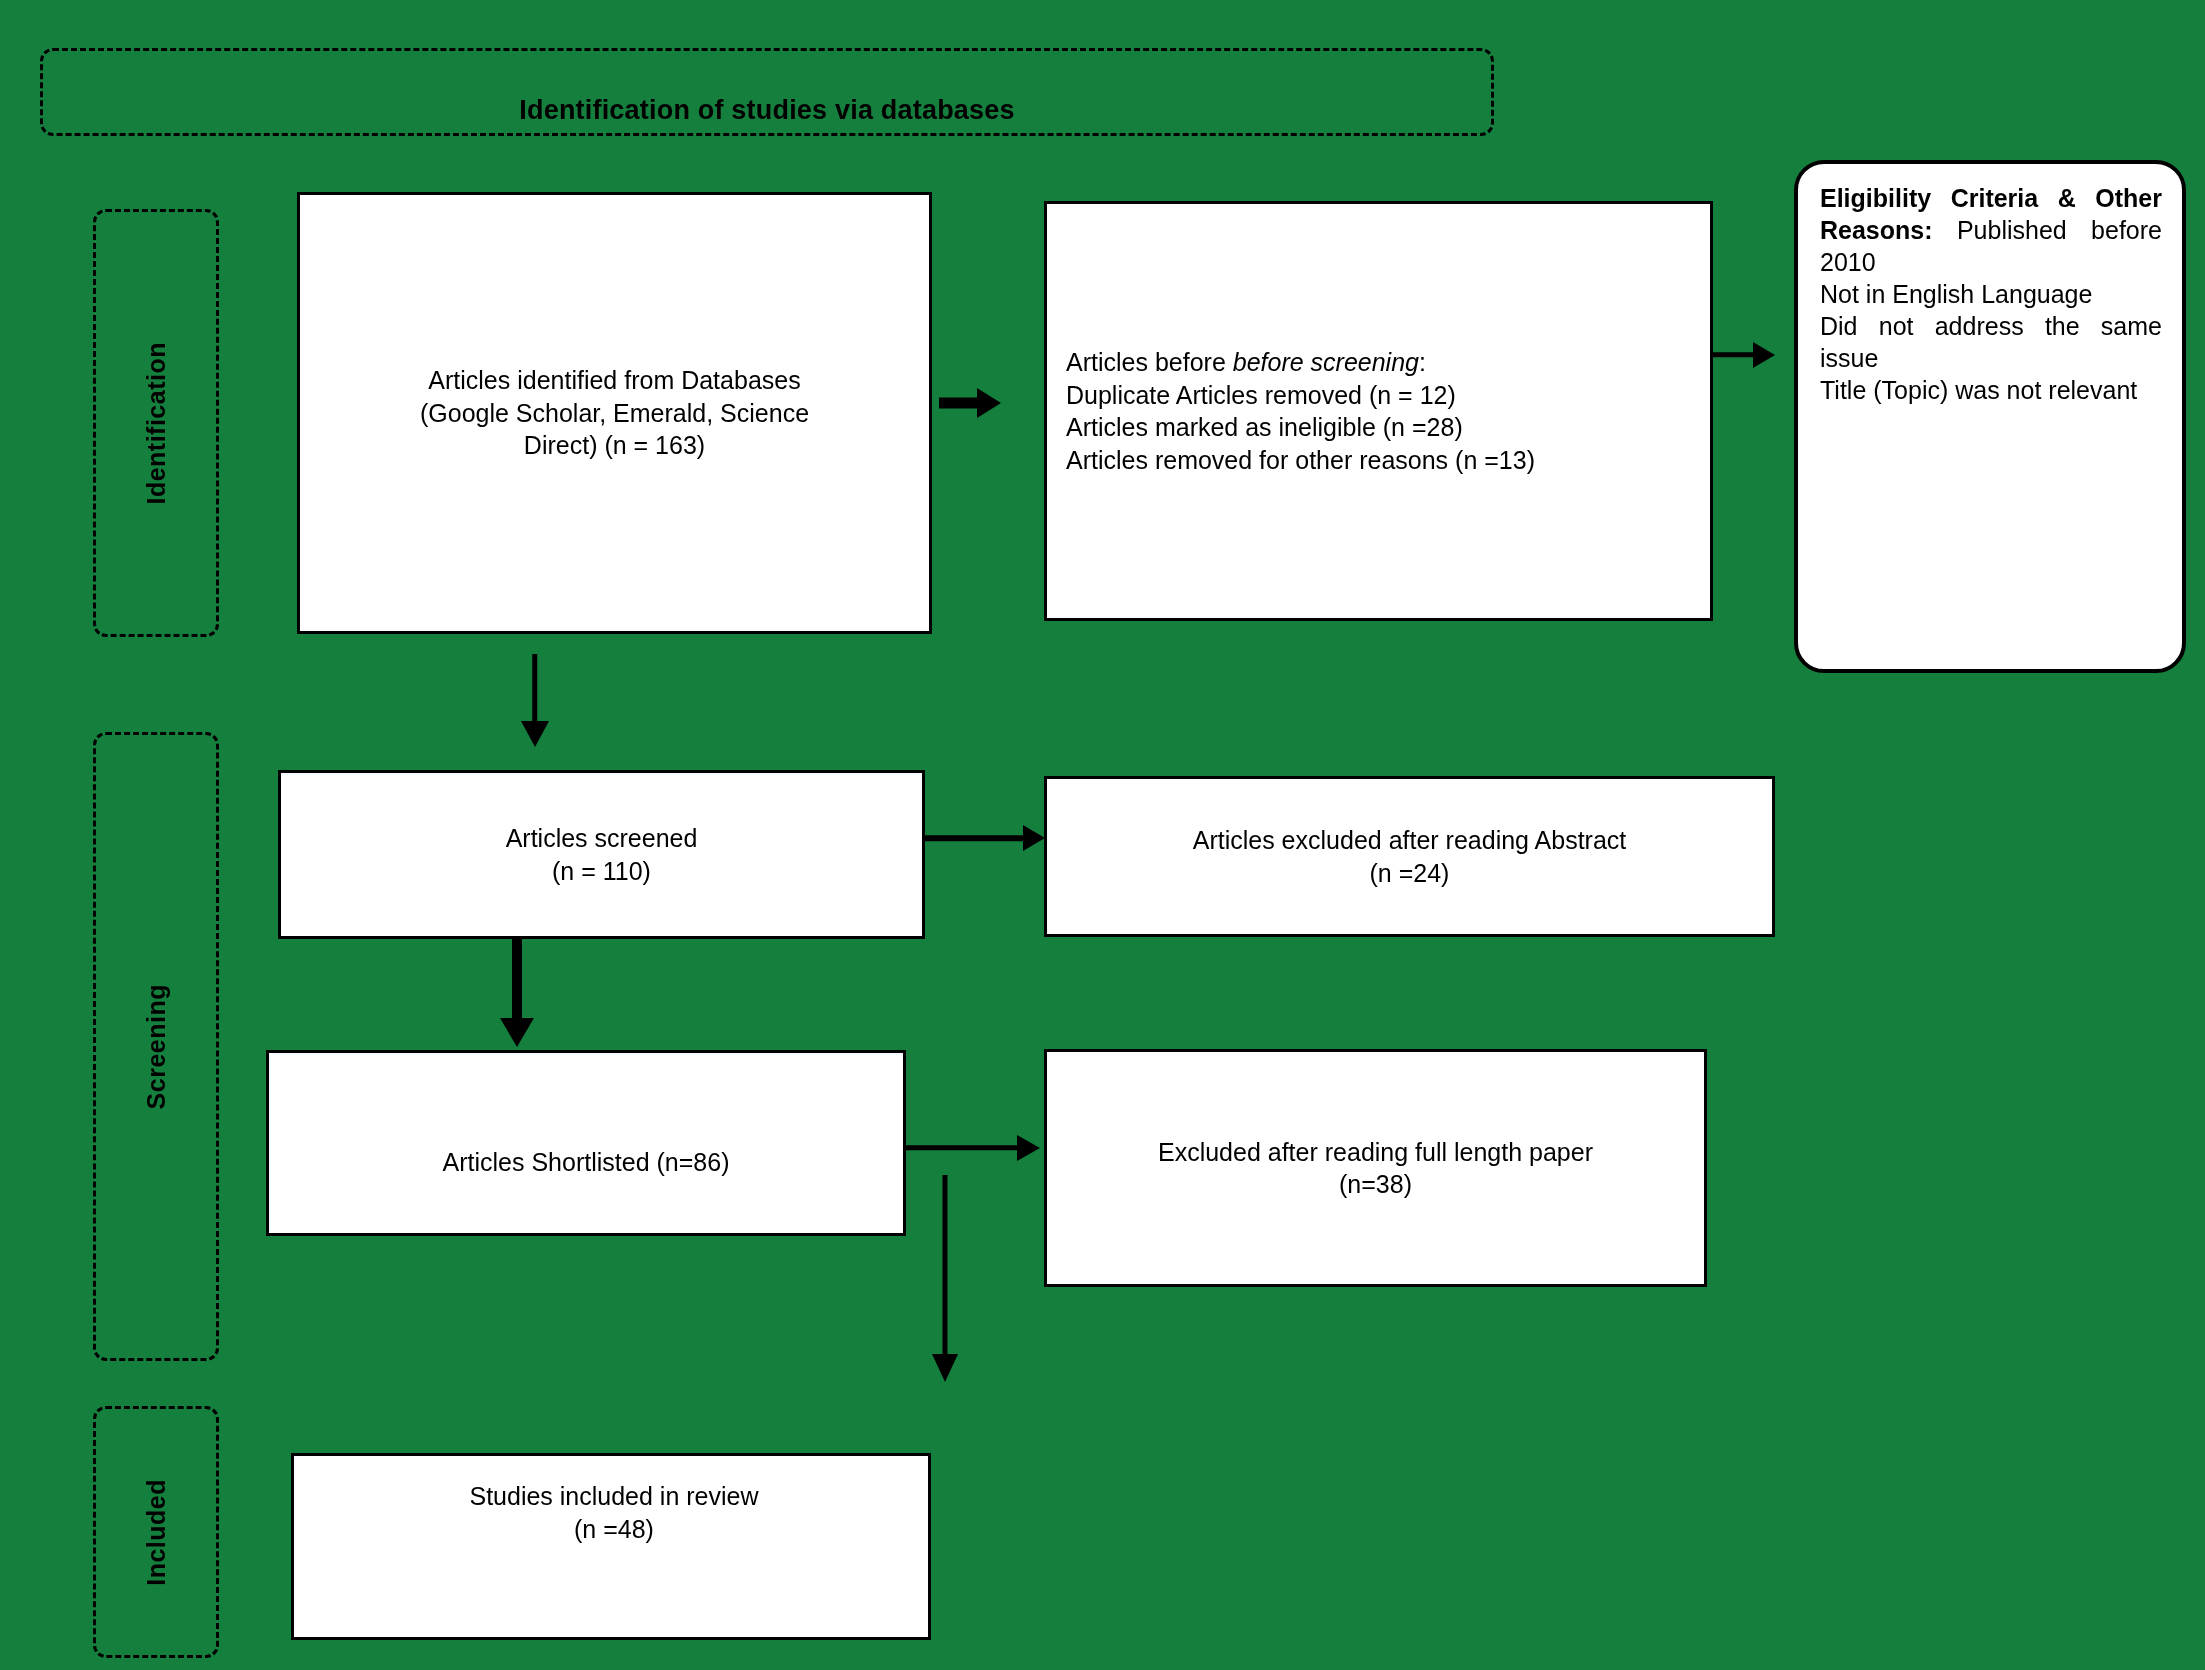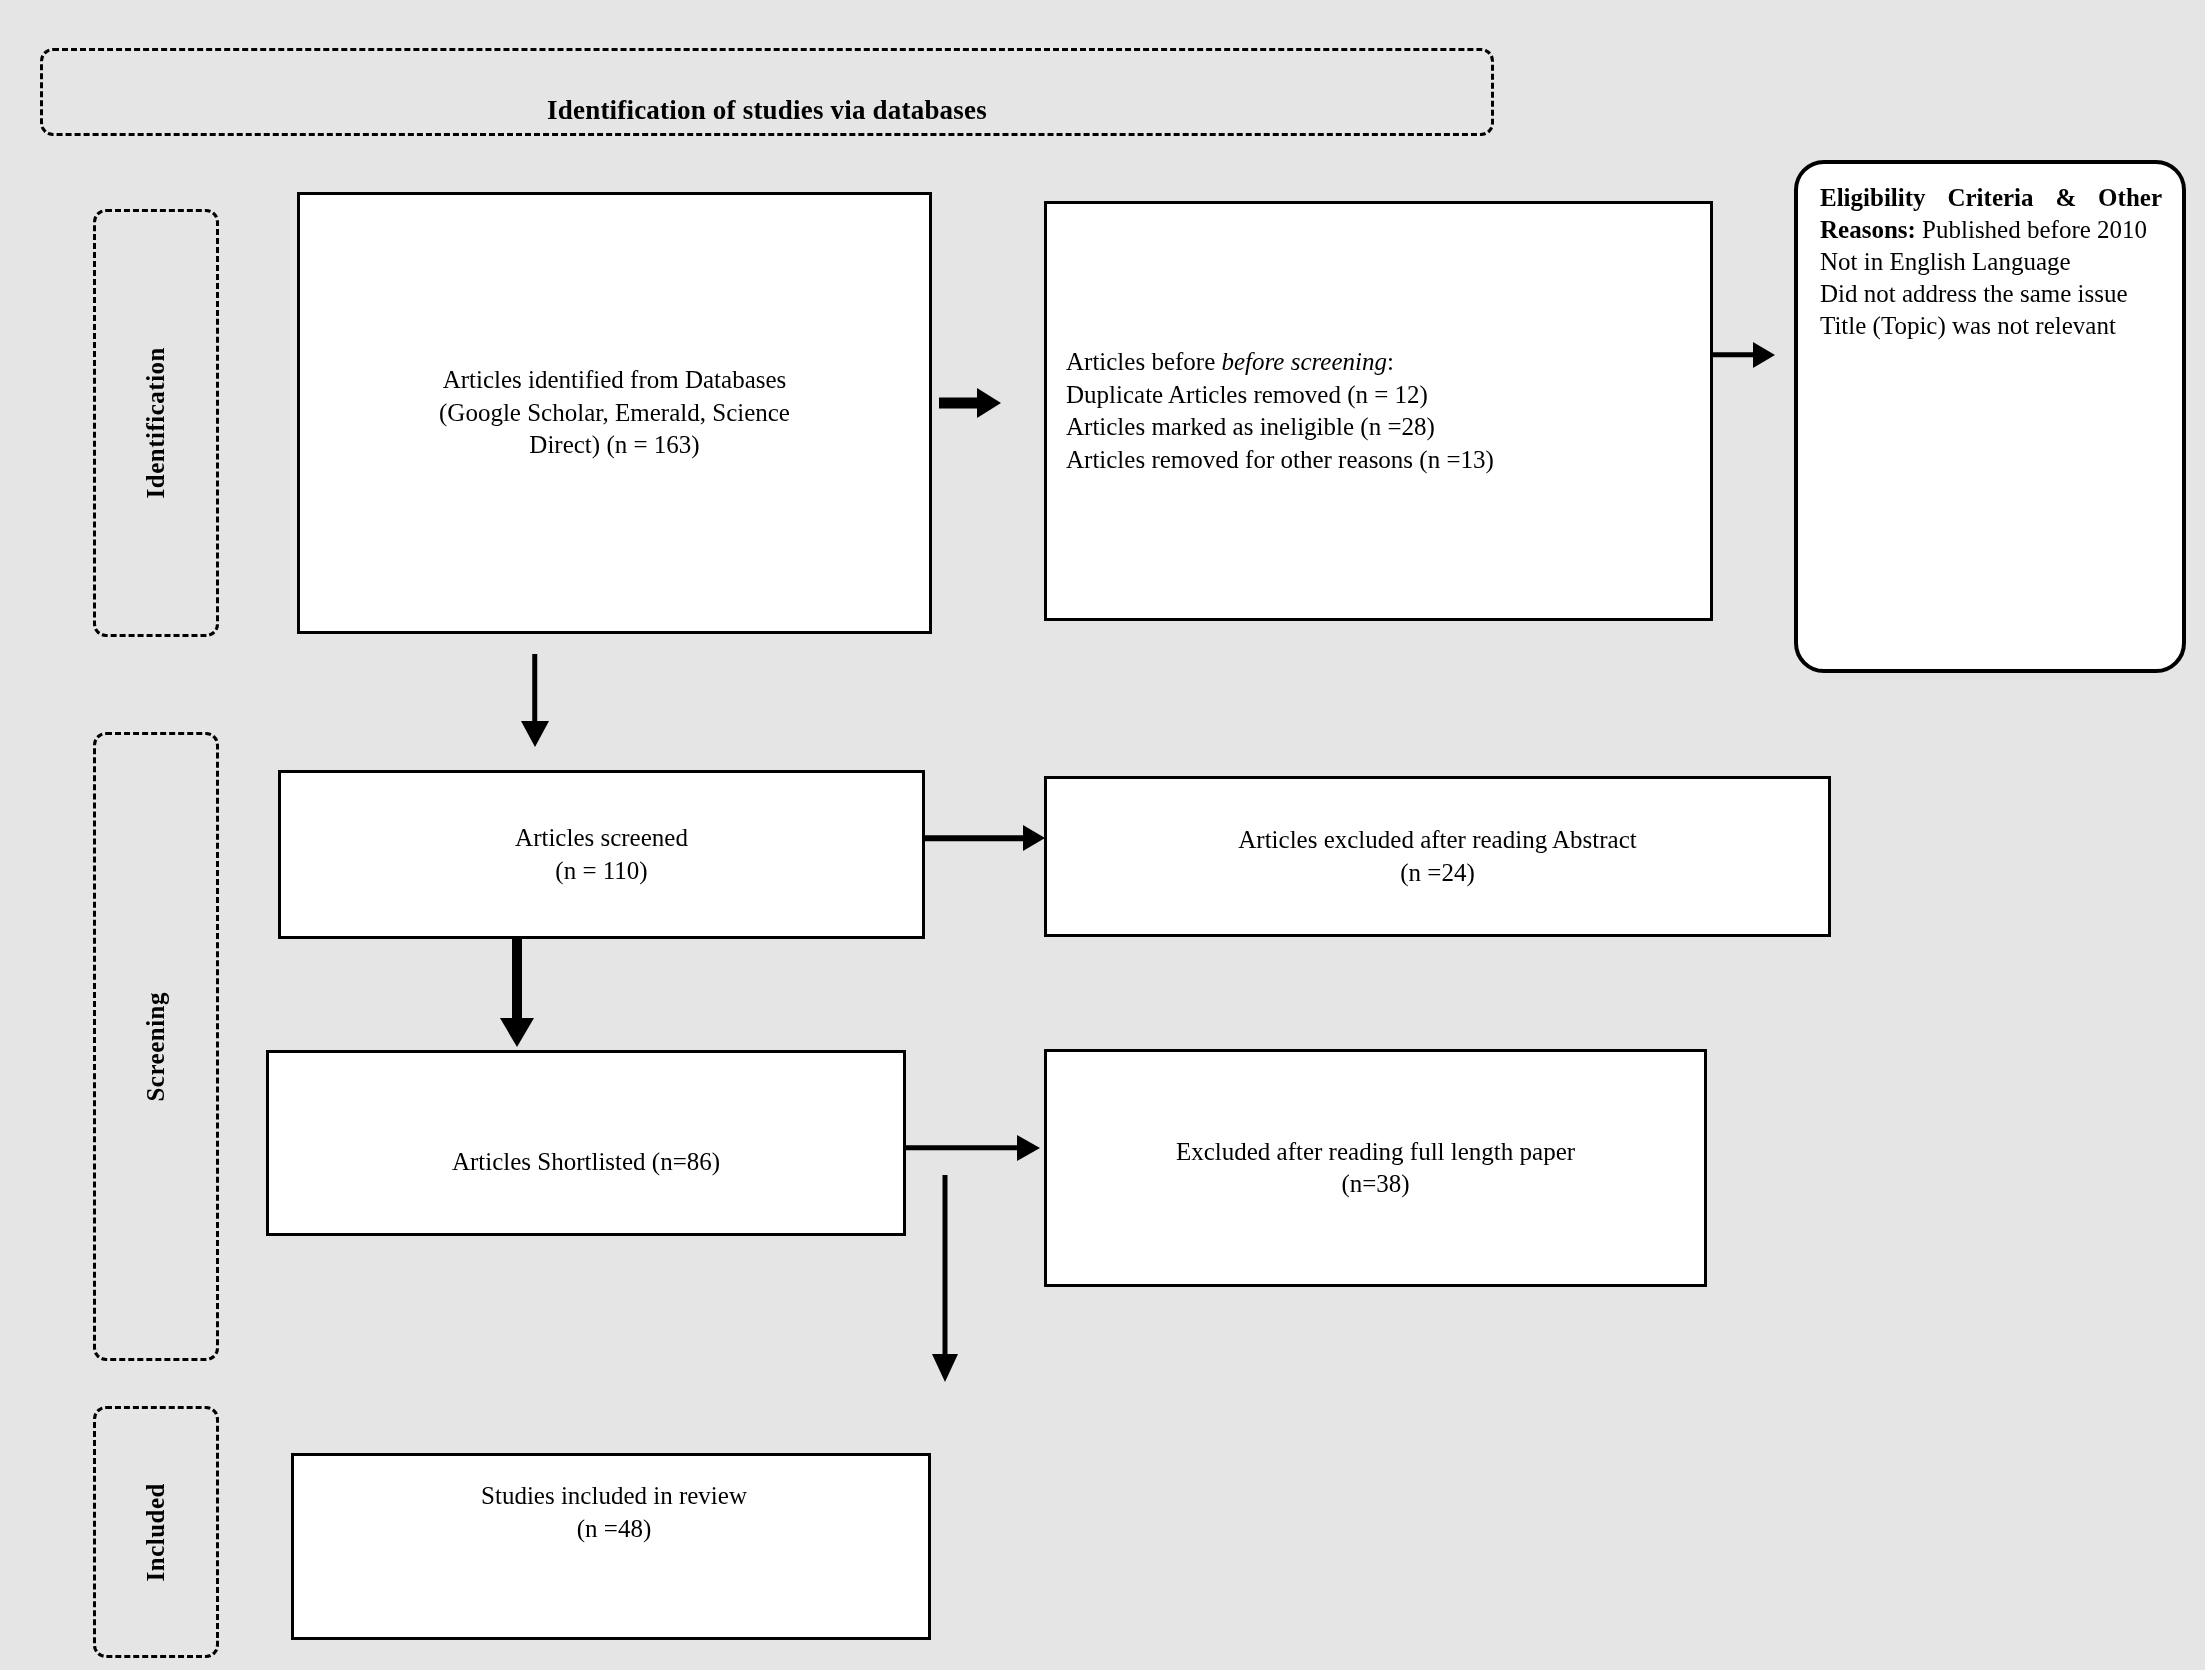--- a/index.html
+++ b/index.html
@@ -4,22 +4,22 @@
 <style>
   html, body {
     margin: 0;
     padding: 0;
     background: #ffffff;
   }
   #stage {
     position: relative;
     width: 2205px;
     height: 1670px;
-    background: #e5e5e5;
-    font-family: Liberation Serif, serif;
+    background: #15803d;
+    font-family: Liberation Sans, sans-serif;
     color: #000000;
     overflow: hidden;
   }
 
   
   .abs { position: absolute; box-sizing: border-box; }
 
   
   .banner {
     border: 3.5px dashed #000;
@@ -189,21 +189,21 @@
       <div>Articles screened</div>
       <div>(n = 110)</div>
     </div>
   </div>
 
   <div class="arrow-h" style="left:925px; top:824px; width:120px; height:28px;">
     <div class="shaft" style="width:99px; height:5.5px;"></div>
     <div class="head" style="border-top-width:13px; border-bottom-width:13px; border-left-width:22px;"></div>
   </div>
 
-  <div class="abs box center" style="left:1044px; top:776px; width:787px; height:161px;">
+  <div class="abs box center" style="left:1044px; top:776px; width:731px; height:161px;">
     <div class="box-inner">
       <div>Articles excluded after reading Abstract</div>
       <div>(n =24)</div>
     </div>
   </div>
 
   <div class="arrow-v" style="left:494px; top:937px; width:46px; height:110px;">
     <div class="shaft" style="height:83px; width:10px;"></div>
     <div class="head" style="border-left-width:17px; border-right-width:17px; border-top-width:29px;"></div>
   </div>

